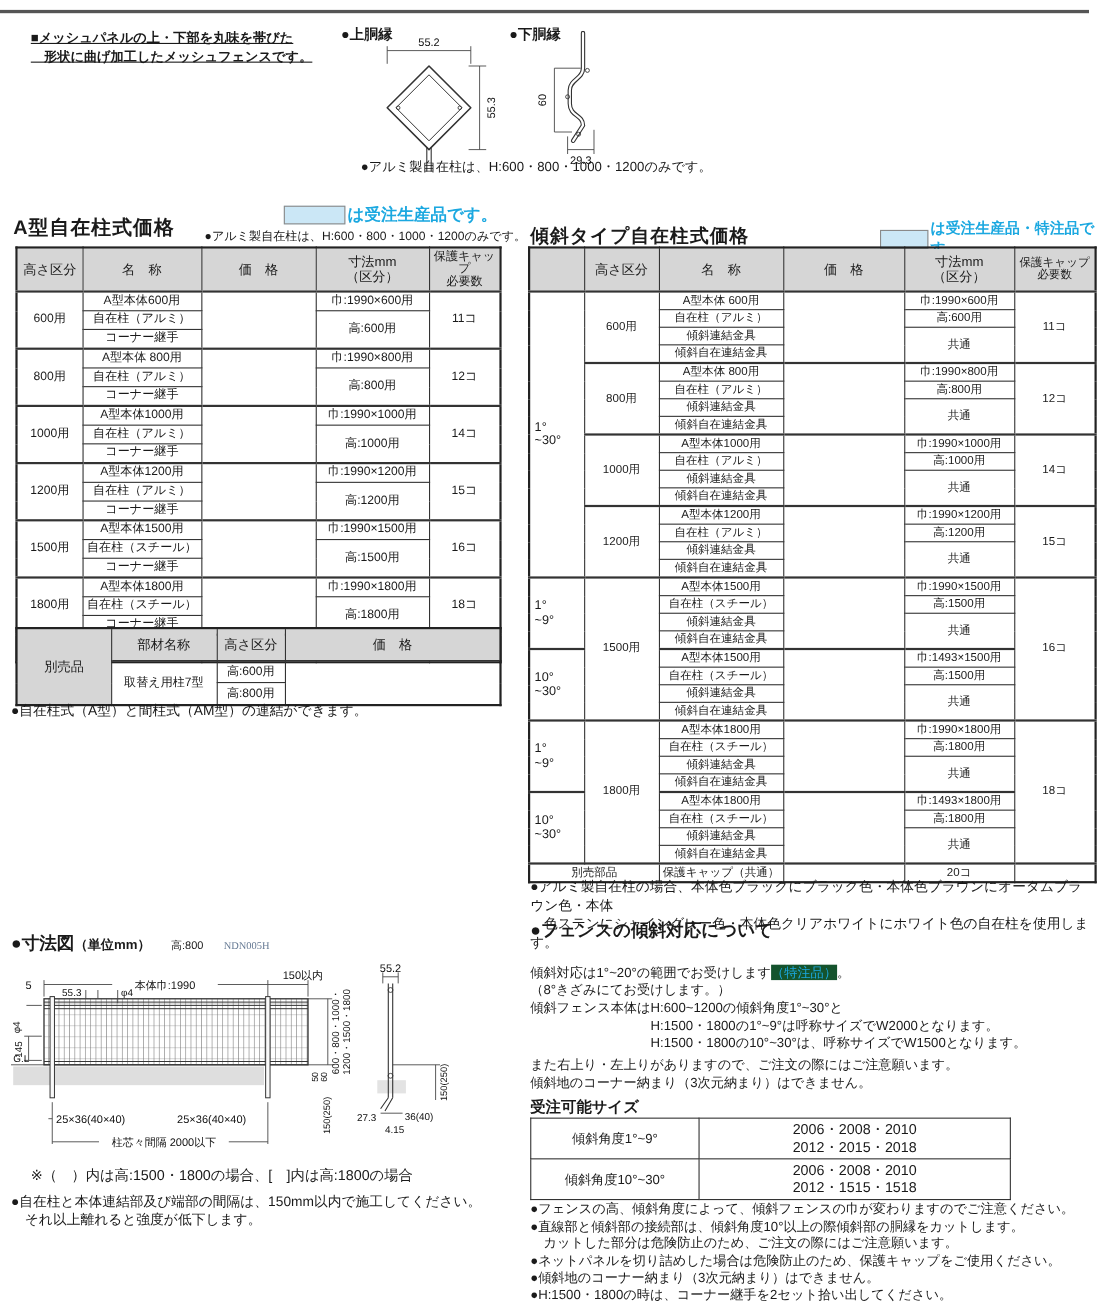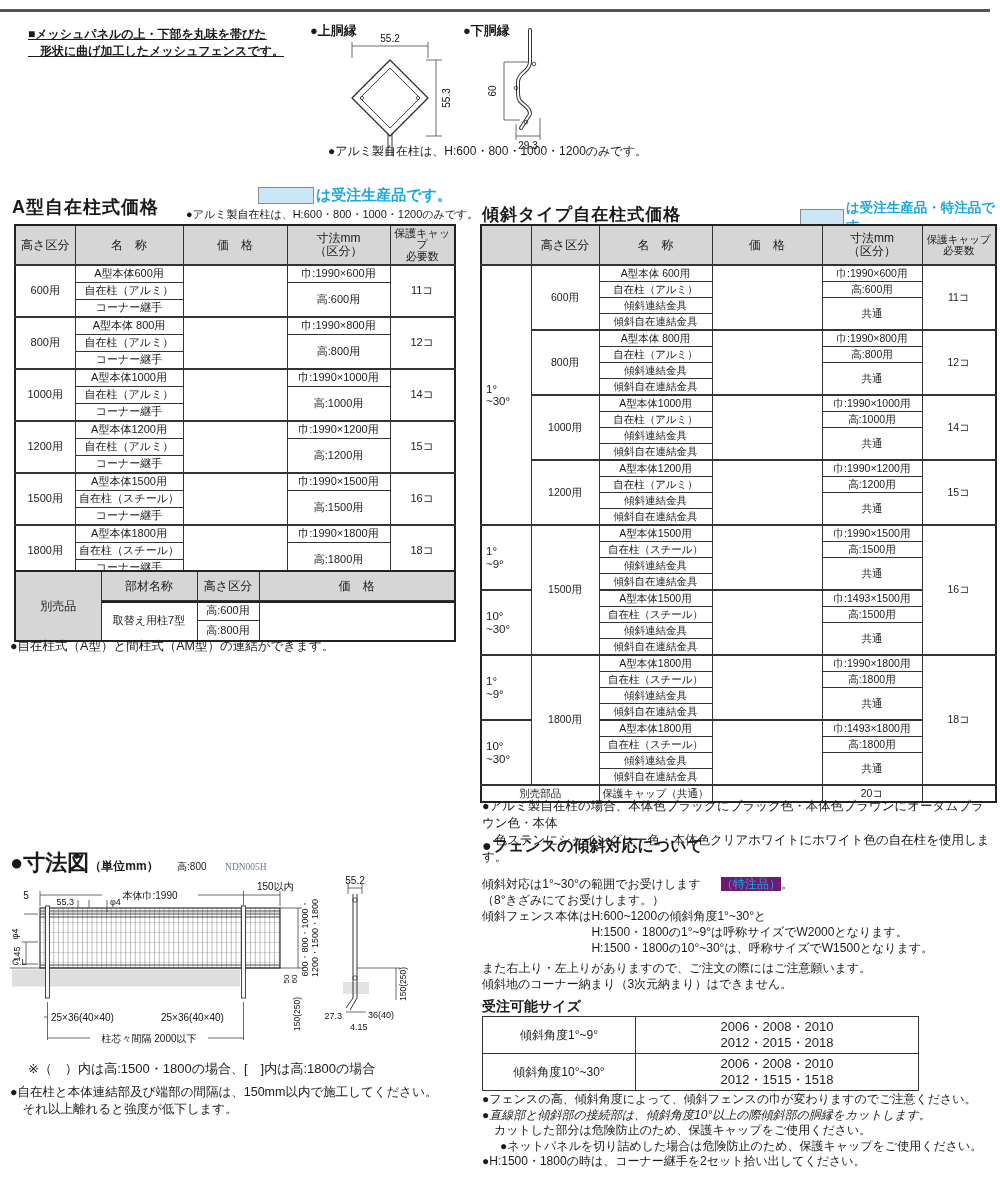--- a/index.html
+++ b/index.html
@@ -29,27 +29,27 @@
   td.ang{text-align:left;padding-left:4px;font-size:11.5px !important;white-space:pre-line;line-height:1.25;}
   #tableA2 td{border:1px solid #333;font-size:11px;text-align:center;}
   #tableA2{border:2px solid #222;}
   #tableA2 td.hd{height:26px;}
   #tableA2 td.dr{height:17px;}
   .note12{font-size:12px;line-height:1.3;}
   .note13{font-size:12.5px;line-height:1.35;}
   
   #slopetitle{font-size:16px;font-weight:bold;}
   .slopep{font-size:12px;line-height:16px;}
-  .tag{color:#1ba8e0;background:#701a75;margin-left:20px;}
+  .tag{color:#1ba8e0;background:#14532d;}
   .l3row{display:flex;font-size:12px;line-height:16px;}
   #sizetbl{border:1.5px solid #222;}
   #sizetbl td{border:1px solid #333;text-align:center;}
   #sizetbl td.lab{font-size:12px;width:150px;}
   #sizetbl td.val{font-size:13px;width:280px;line-height:16px;}
-  .figttl{font-size:22px;font-weight:bold;}
+  .figttl{font-size:16px;font-weight:bold;}
   .figunit{font-size:12px;font-weight:bold;}
   .figsm{font-size:10px;font-weight:normal;}
   .figcode{font-size:9.5px;color:#667a94;font-family:"Liberation Serif","DejaVu Serif",serif;}
   svg text{fill:#111;font-family:"Liberation Sans","DejaVu Sans",sans-serif;}
   svg .dim{stroke:#444;stroke-width:0.8;fill:none;}
   svg .obj{stroke:#333;fill:none;}
 </style>
 </head>
 <body>
 
@@ -513,21 +513,21 @@
     <text x="332" y="147" font-size="9" text-anchor="end">27.3</text>
     <text x="358" y="146" font-size="9" text-anchor="start">36(40)</text>
     <text x="340" y="158" font-size="9" text-anchor="start">4.15</text>
   </svg>
 
   <div class="abs" style="left:28px;top:1060px;font-size:13px;">※（　）内は高:1500・1800の場合、[　]内は高:1800の場合</div>
   <div class="abs note13 pre" style="left:10px;top:1084px;width:450px;">●自在柱と本体連結部及び端部の間隔は、150mm以内で施工してください。
 　それ以上離れると強度が低下します。</div>
 
   <div id="slopetitle" class="abs" style="left:482px;top:836px;">●フェンスの傾斜対応について</div>
-  <div class="abs slopep" style="left:482px;top:876px;"><span>傾斜対応は1°~30°の範囲でお受けします</span><span class="tag">（特注品）</span><span>。</span></div>
+  <div class="abs slopep" style="left:482px;top:876px;"><span>傾斜対応は1°~20°の範囲でお受けします</span><span class="tag">（特注品）</span><span>。</span></div>
   <div class="abs slopep" style="left:482px;top:892px;">（8°きざみにてお受けします。）</div>
   <div class="abs l3row" style="left:482px;top:908px;">
     <span>傾斜フェンス本体は</span>
     <span class="pre">H:600~1200の傾斜角度1°~30°と
 H:1500・1800の1°~9°は呼称サイズでW2000となります。
 H:1500・1800の10°~30°は、呼称サイズでW1500となります。</span>
   </div>
   <div class="abs slopep" style="left:482px;top:960px;">また右上り・左上りがありますので、ご注文の際にはご注意願います。</div>
   <div class="abs slopep" style="left:482px;top:976px;">傾斜地のコーナー納まり（3次元納まり）はできません。</div>
 
@@ -542,18 +542,19 @@
     <tr>
       <td class="lab" style="height:34px;">傾斜角度10°~30°</td>
       <td class="val pre">2006・2008・2010
 2012・1515・1518</td>
     </tr>
   </tbody>
     </table>
 
   <div class="abs" style="left:482px;top:1092px;width:515px;">
     <div class="note12" style="line-height:15.5px;">●フェンスの高、傾斜角度によって、傾斜フェンスの巾が変わりますのでご注意ください。</div>
-    <div class="note12" style="line-height:15.5px;font-style:italic;">●直線部と傾斜部の接続部は、傾斜角度10°以上の際傾斜部の胴縁をカットします。</div>
-    <div class="note12" style="line-height:15.5px;">　カットした部分は危険防止のため、保護キャップをご使用ください。</div>
-    <div class="note12" style="line-height:15.5px;margin-left:18px;">●ネットパネルを切り詰めした場合は危険防止のため、保護キャップをご使用ください。</div>
+    <div class="note12" style="line-height:15.5px;">●直線部と傾斜部の接続部は、傾斜角度10°以上の際傾斜部の胴縁をカットします。</div>
+    <div class="note12" style="line-height:15.5px;">　カットした部分は危険防止のため、ご注文の際にはご注意願います。</div>
+    <div class="note12" style="line-height:15.5px;">●ネットパネルを切り詰めした場合は危険防止のため、保護キャップをご使用ください。</div>
+    <div class="note12" style="line-height:15.5px;">●傾斜地のコーナー納まり（3次元納まり）はできません。</div>
     <div class="note12" style="line-height:15.5px;">●H:1500・1800の時は、コーナー継手を2セット拾い出してください。</div>
   </div>
 </div>
 
 </body></html>

